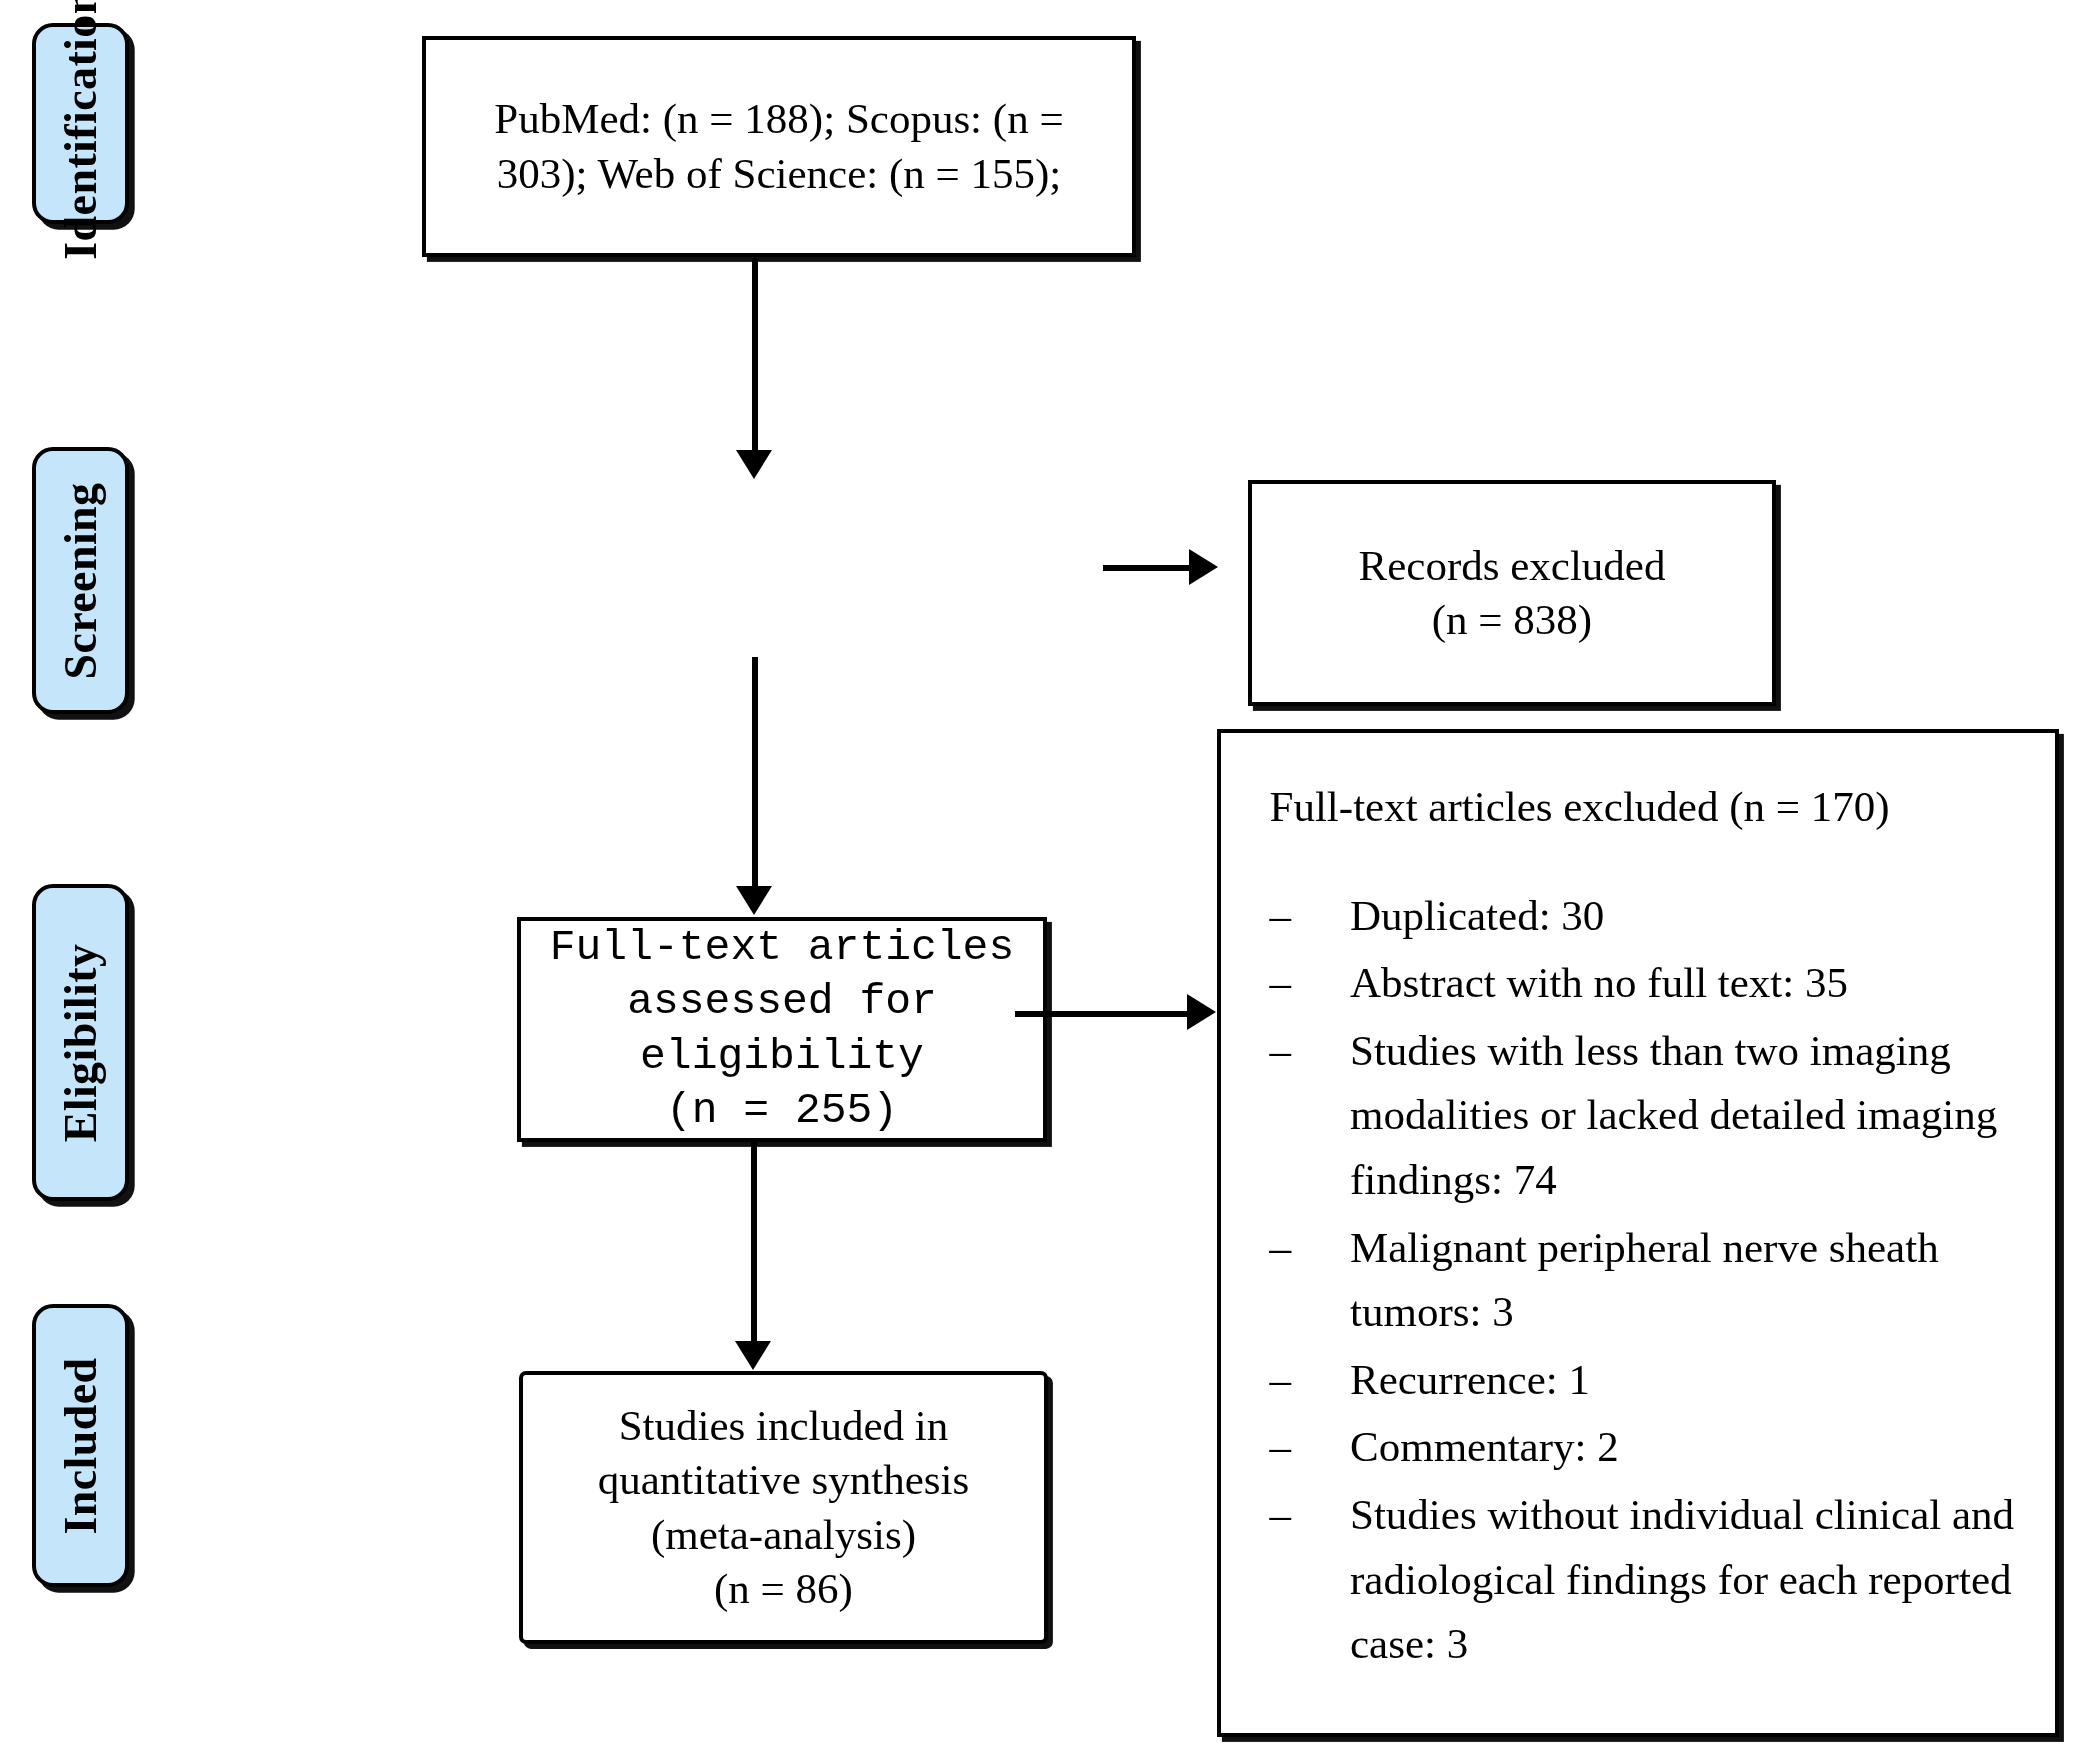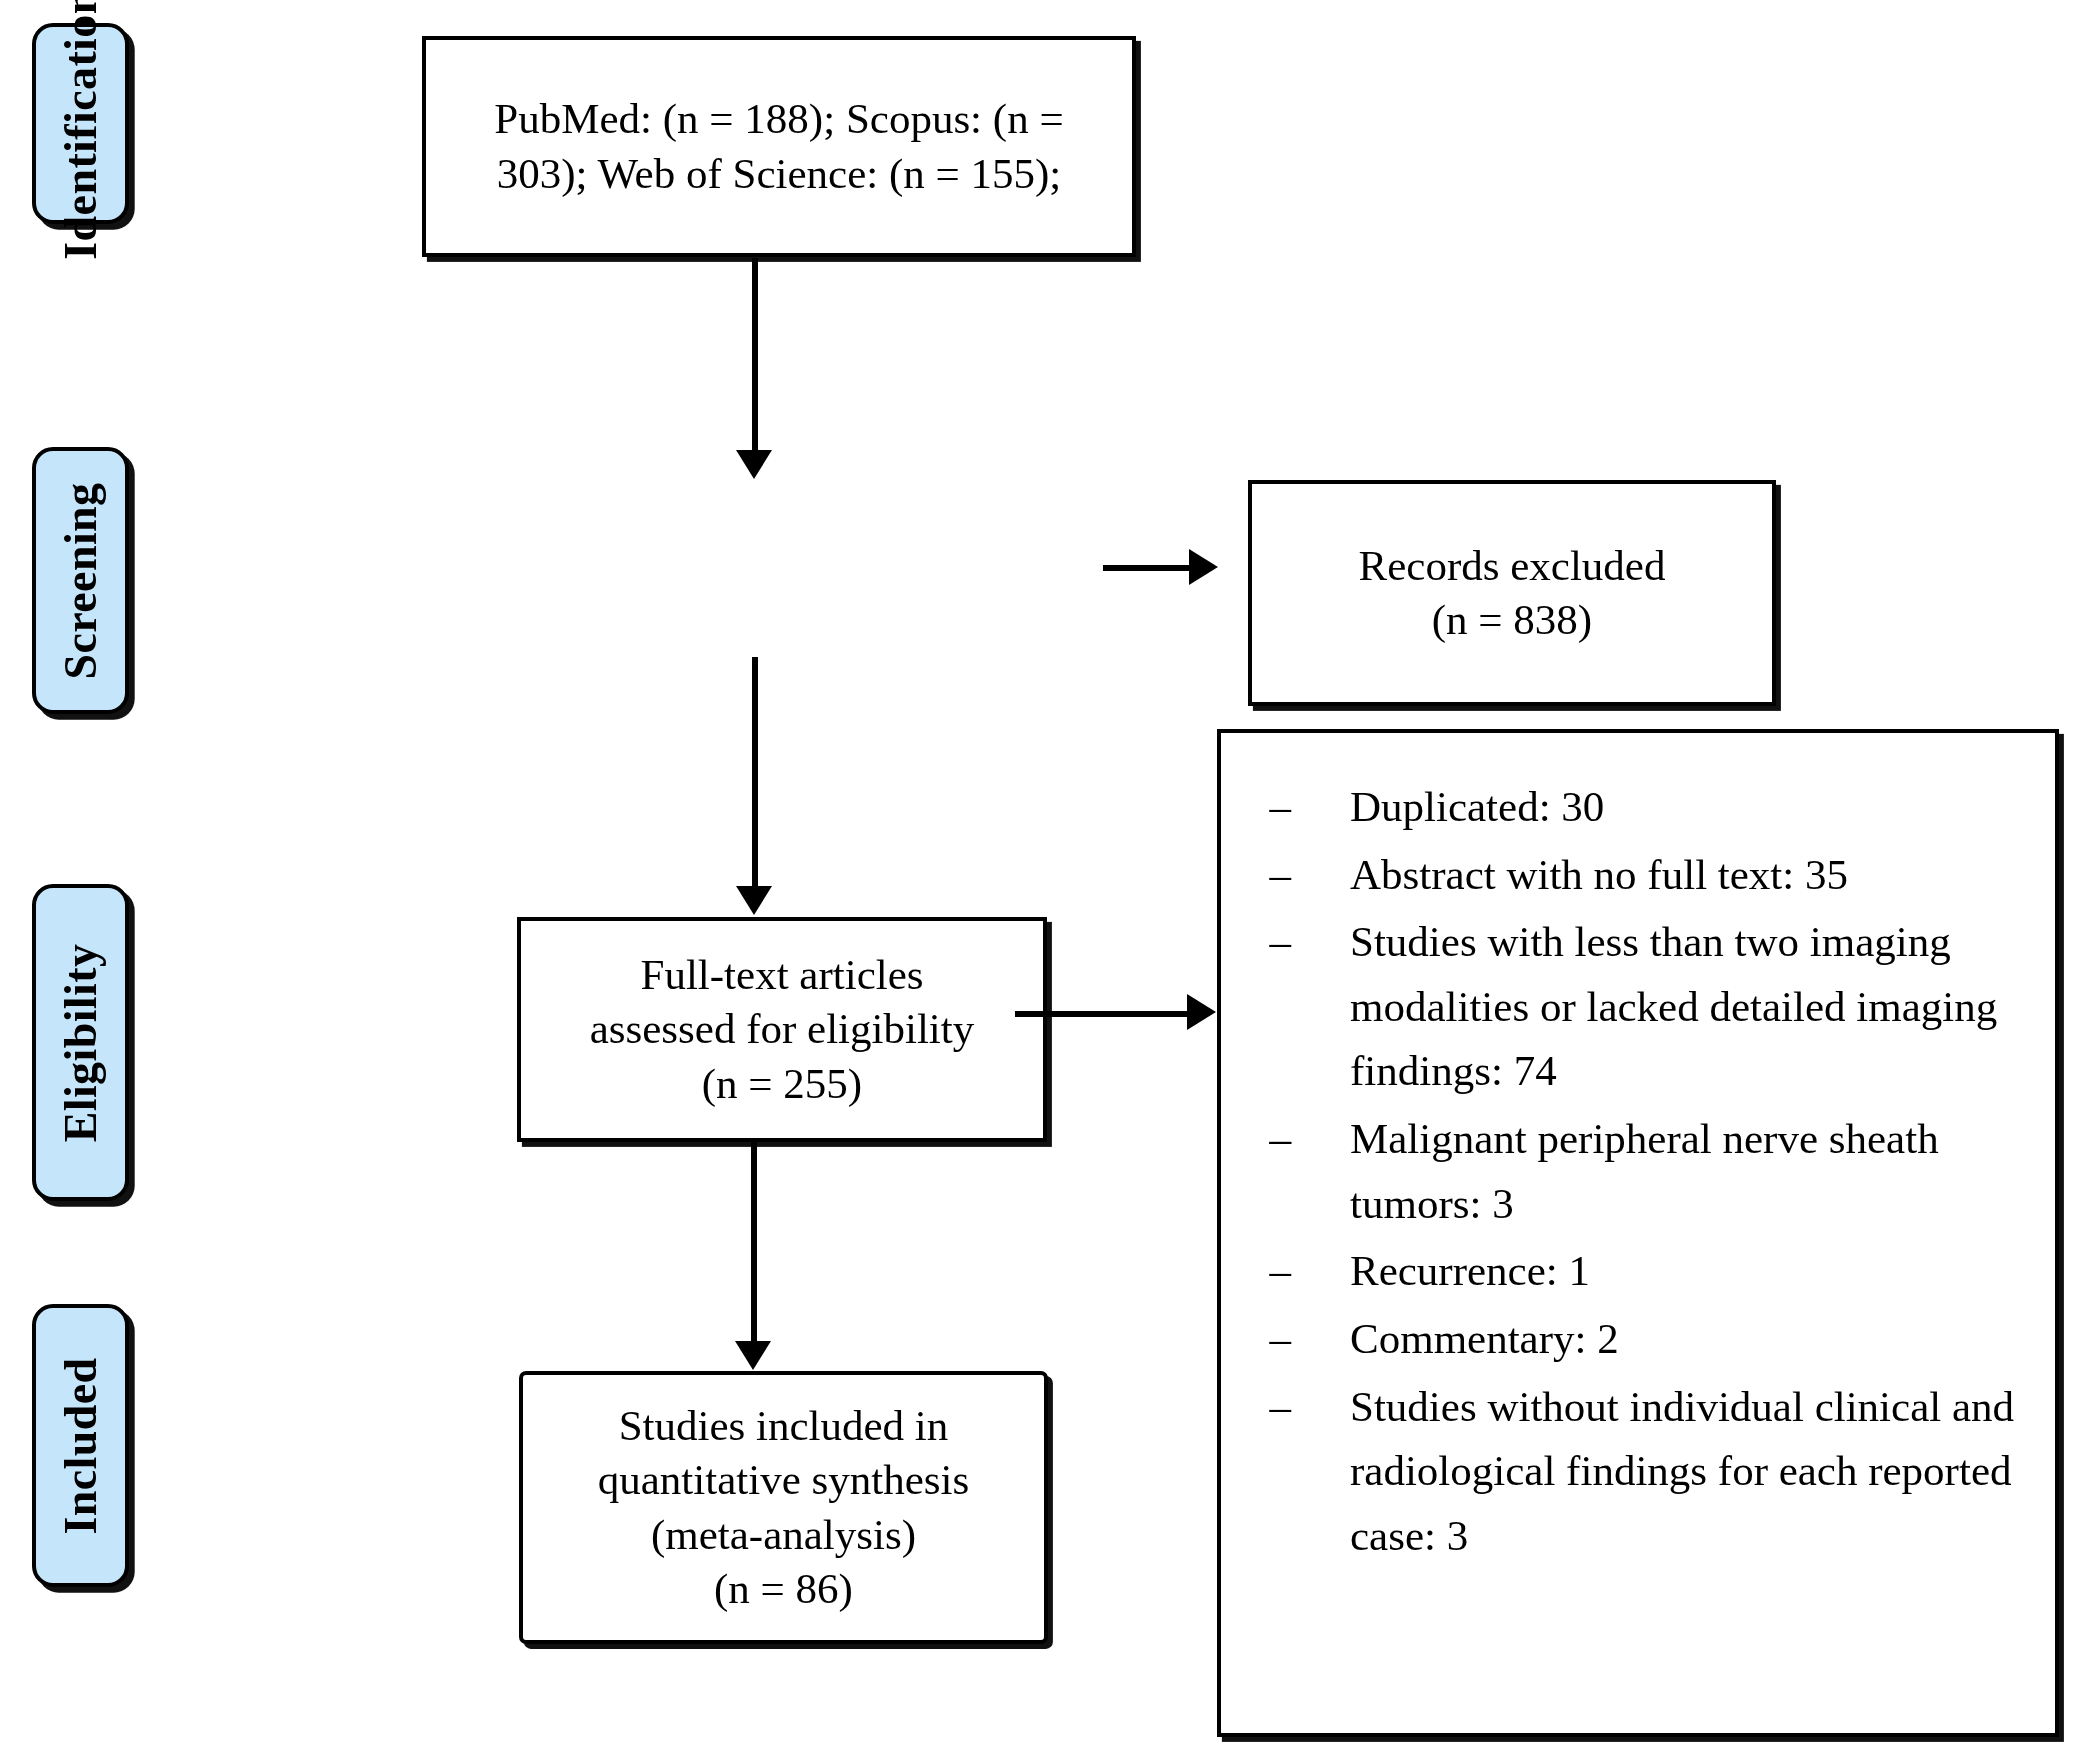--- a/index.html
+++ b/index.html
@@ -154,40 +154,41 @@
   <div class="arrow-right" style="left:1189px; top:549px;"></div>
 
   <div class="flow-box" style="left:1215px; top:480px; width:528px; height:226px;">
     <span class="line">Records excluded</span>
     <span class="line">(n = 838)</span>
   </div>
 
   <div class="vline" style="left:752px; top:657px; height:231px;"></div>
   <div class="arrow-down" style="left:736px; top:886px;"></div>
 
-  <div class="flow-box" style="left:484px; top:917px; width:530px; height:225px;">
+  <div class="flow-box" style="left:484px; top:917px; width:530px; height:225px;font-family:Liberation Mono, monospace;">
     <span class="line">Full-text articles</span>
     <span class="line">assessed for eligibility</span>
     <span class="line">(n = 255)</span>
   </div>
 
   <div class="hline" style="left:1015px; top:1011px; width:174px;"></div>
   <div class="arrow-right" style="left:1187px; top:994px;"></div>
 
   <div class="vline" style="left:751px; top:1142px; height:201px;"></div>
   <div class="arrow-down" style="left:735px; top:1341px;"></div>
 
   <div class="flow-box" style="left:486px; top:1371px; width:529px; height:273px;border-radius:7px;">
     <span class="line">Studies included in</span>
     <span class="line">quantitative synthesis</span>
     <span class="line">(meta-analysis)</span>
     <span class="line">(n = 86)</span>
   </div>
 
   <div class="exclusion-box" style="left:1217px; top:729px; width:842px; height:1008px;">
+    <div class="exclusion-title">Full-text articles excluded (n = 170)</div>
     <ul class="exclusion-list">
       <li>
         <span class="dash">–</span>
         <span>Duplicated: 30</span>
       </li>
       <li>
         <span class="dash">–</span>
         <span>Abstract with no full text: 35</span>
       </li>
       <li>

